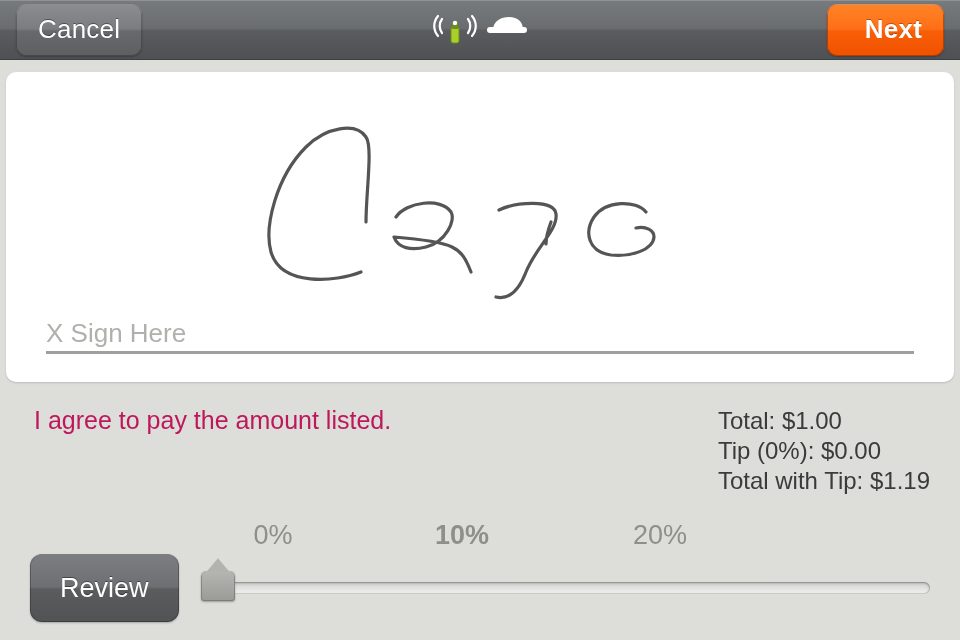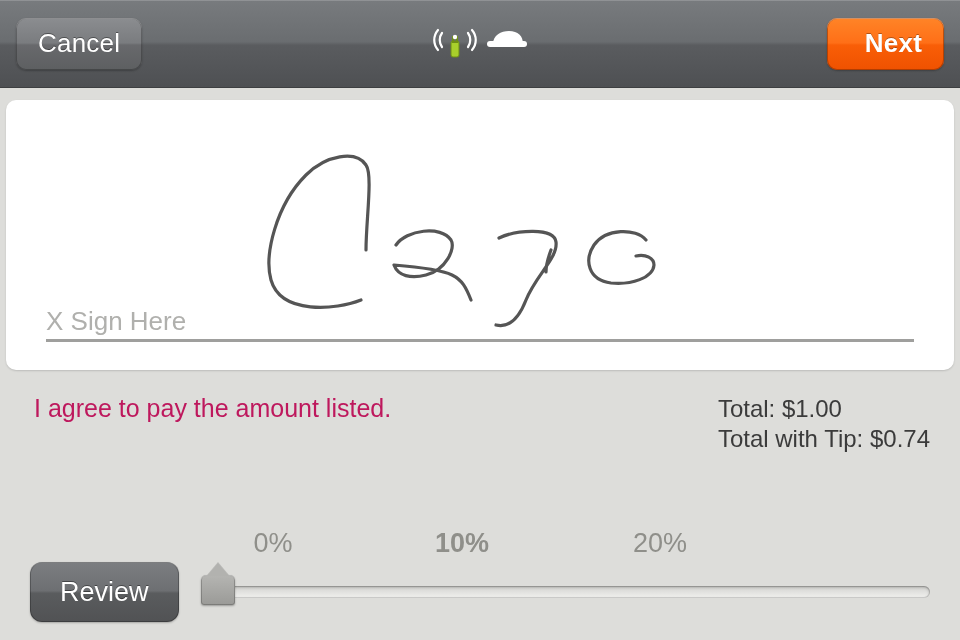--- a/index.html
+++ b/index.html
@@ -6,21 +6,21 @@
     body {
       width: 960px;
       height: 640px;
       font-family: -apple-system, "Helvetica Neue", Helvetica, Arial, sans-serif;
       background: #ddddda;
       overflow: hidden;
       position: relative;
     }
     
     .topbar {
-      height: 88px;
+      height: 60px;
       background: linear-gradient(to bottom, #787b7e 0%, #6a6d70 48%, #5a5c5f 52%, #4e5053 100%);
       display: flex;
       align-items: center;
       padding: 0 16px;
       position: relative;
       border-bottom: 1px solid #3d3f41;
       box-shadow: inset 0 1px 0 rgba(255,255,255,0.18);
     }
     .btn {
       height: 52px;
@@ -62,21 +62,21 @@
 
     
     .content {
       padding: 12px 0 0 0;
     }
     .sig-panel {
       background: #fff;
       margin: 0 6px;
       border-radius: 10px;
       box-shadow: 0 1px 2px rgba(0,0,0,0.15);
-      height: 270px;
+      height: 310px;
       position: relative;
       padding: 24px 30px 24px 30px;
     }
     .sig-canvas {
       position: absolute;
       inset: 0;
     }
     .sig-line-row {
       position: absolute;
       left: 40px; right: 40px;
@@ -124,21 +124,21 @@
     .tip-label-0 { left: 27%; }
     .tip-label-10 { left: 48%; transform: translateX(-50%); }
     .tip-label-20 { left: 70%; }
 
     .tip-controls {
       display: flex;
       align-items: center;
       gap: 22px;
     }
     .btn-dark {
-      height: 60px;
+      height: 68px;
       padding: 0 30px;
       border-radius: 12px;
       background: linear-gradient(to bottom, #7c7e81 0%, #6d6f72 48%, #5a5c5e 52%, #515254 100%);
       color: #fff;
       font-size: 27px;
       font-weight: 500;
       border: none;
       box-shadow: inset 0 1px 0 rgba(255,255,255,0.2), 0 1px 2px rgba(0,0,0,0.25), inset 0 0 0 1px rgba(0,0,0,0.25);
       text-shadow: 0 -1px 0 rgba(0,0,0,0.4);
       cursor: pointer;
@@ -221,21 +221,22 @@
     <div class="sig-line-row">
       <div class="sig-placeholder">X  Sign Here</div>
       <div class="sig-line"></div>
     </div>
   </div>
 
   <div class="summary">
     <div class="agree-text">I agree to pay the amount listed.</div>
     <div class="totals">
       <div>Total: $1.00</div>
-      <div>Total with Tip: $0.74</div>
+      <div>Tip (0%): $0.00</div>
+      <div>Total with Tip: $1.19</div>
     </div>
   </div>
 
   <div class="tip-row">
     <div class="tip-labels">
       <span class="tip-label-0">0%</span>
       <span class="tip-label-10" style="left:48%;font-weight:bold;">10%</span>
       <span class="tip-label-20">20%</span>
     </div>
     <div class="tip-controls">

